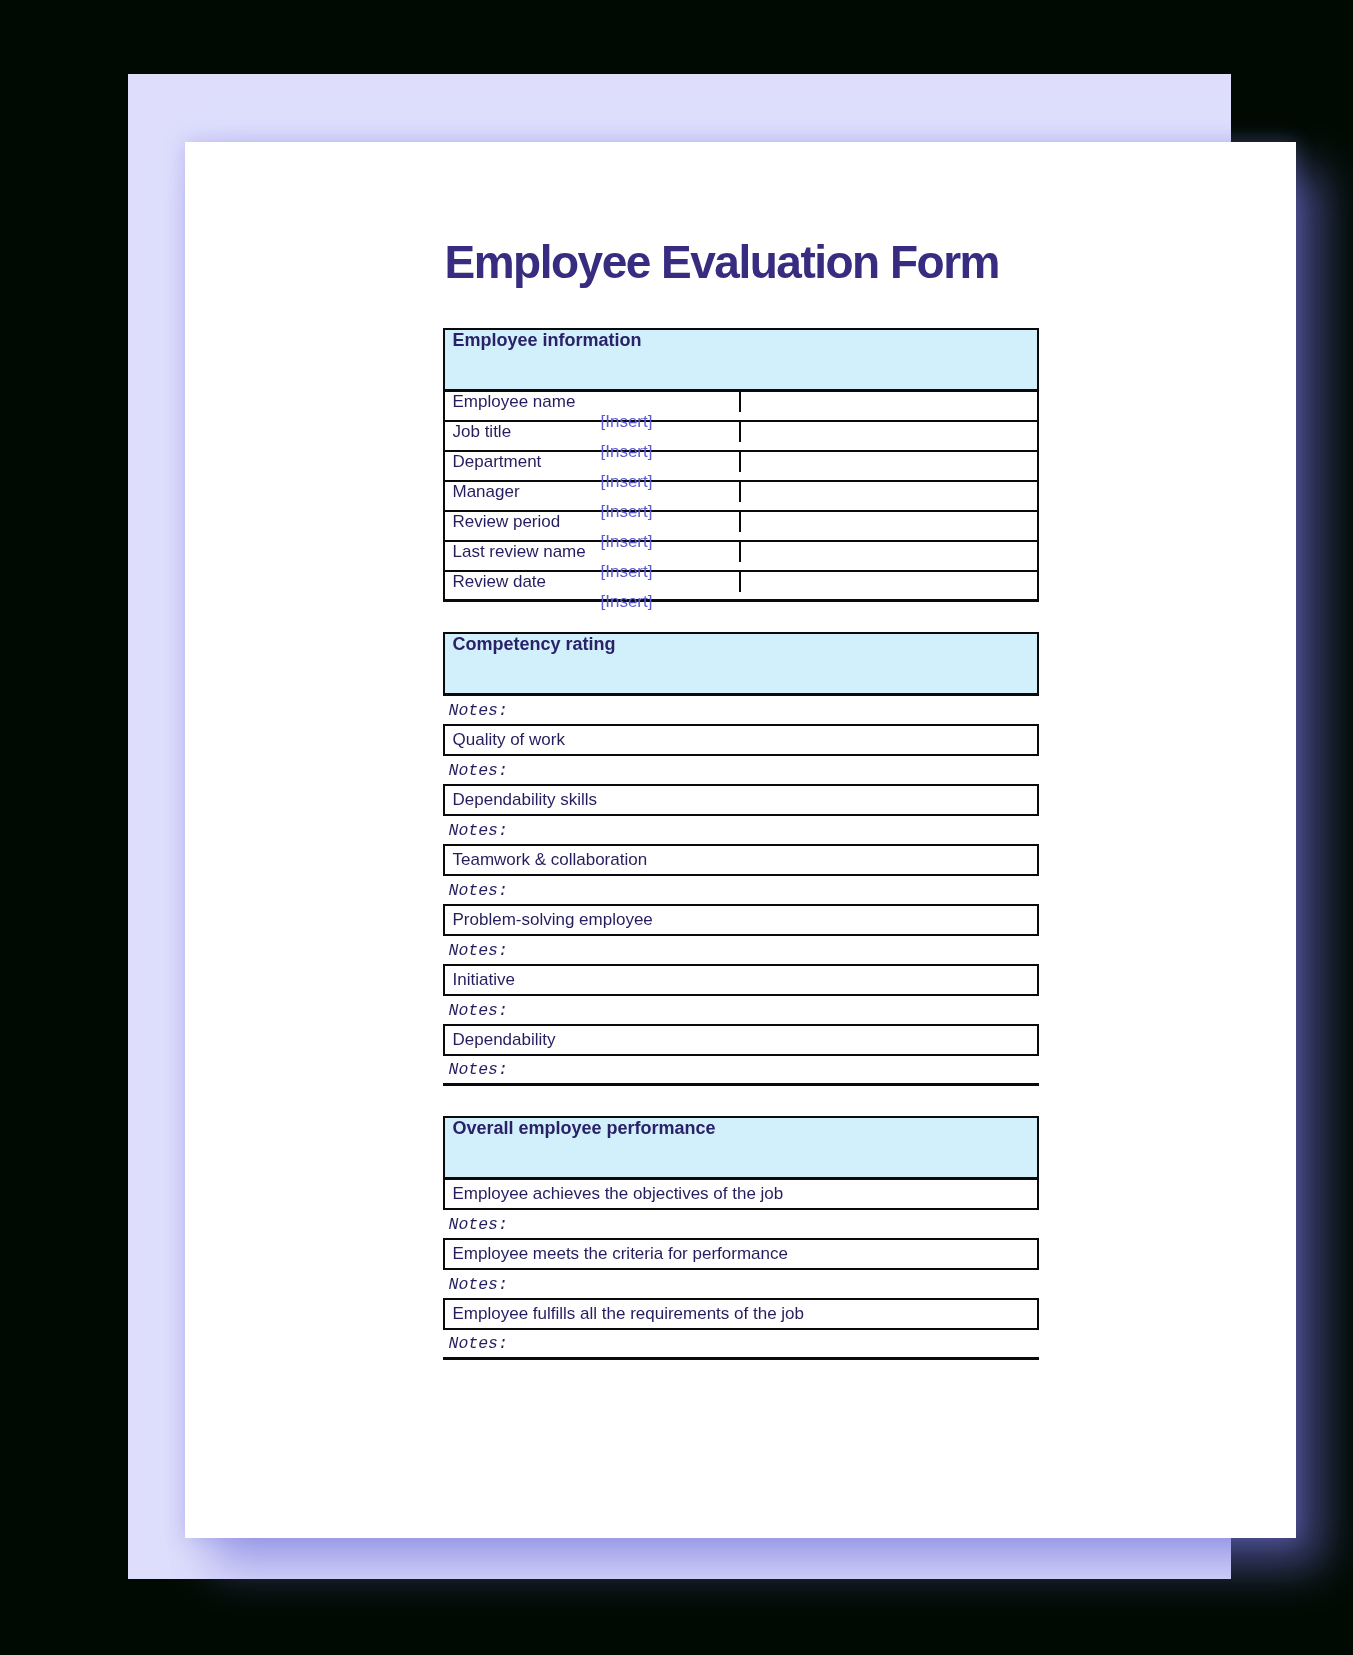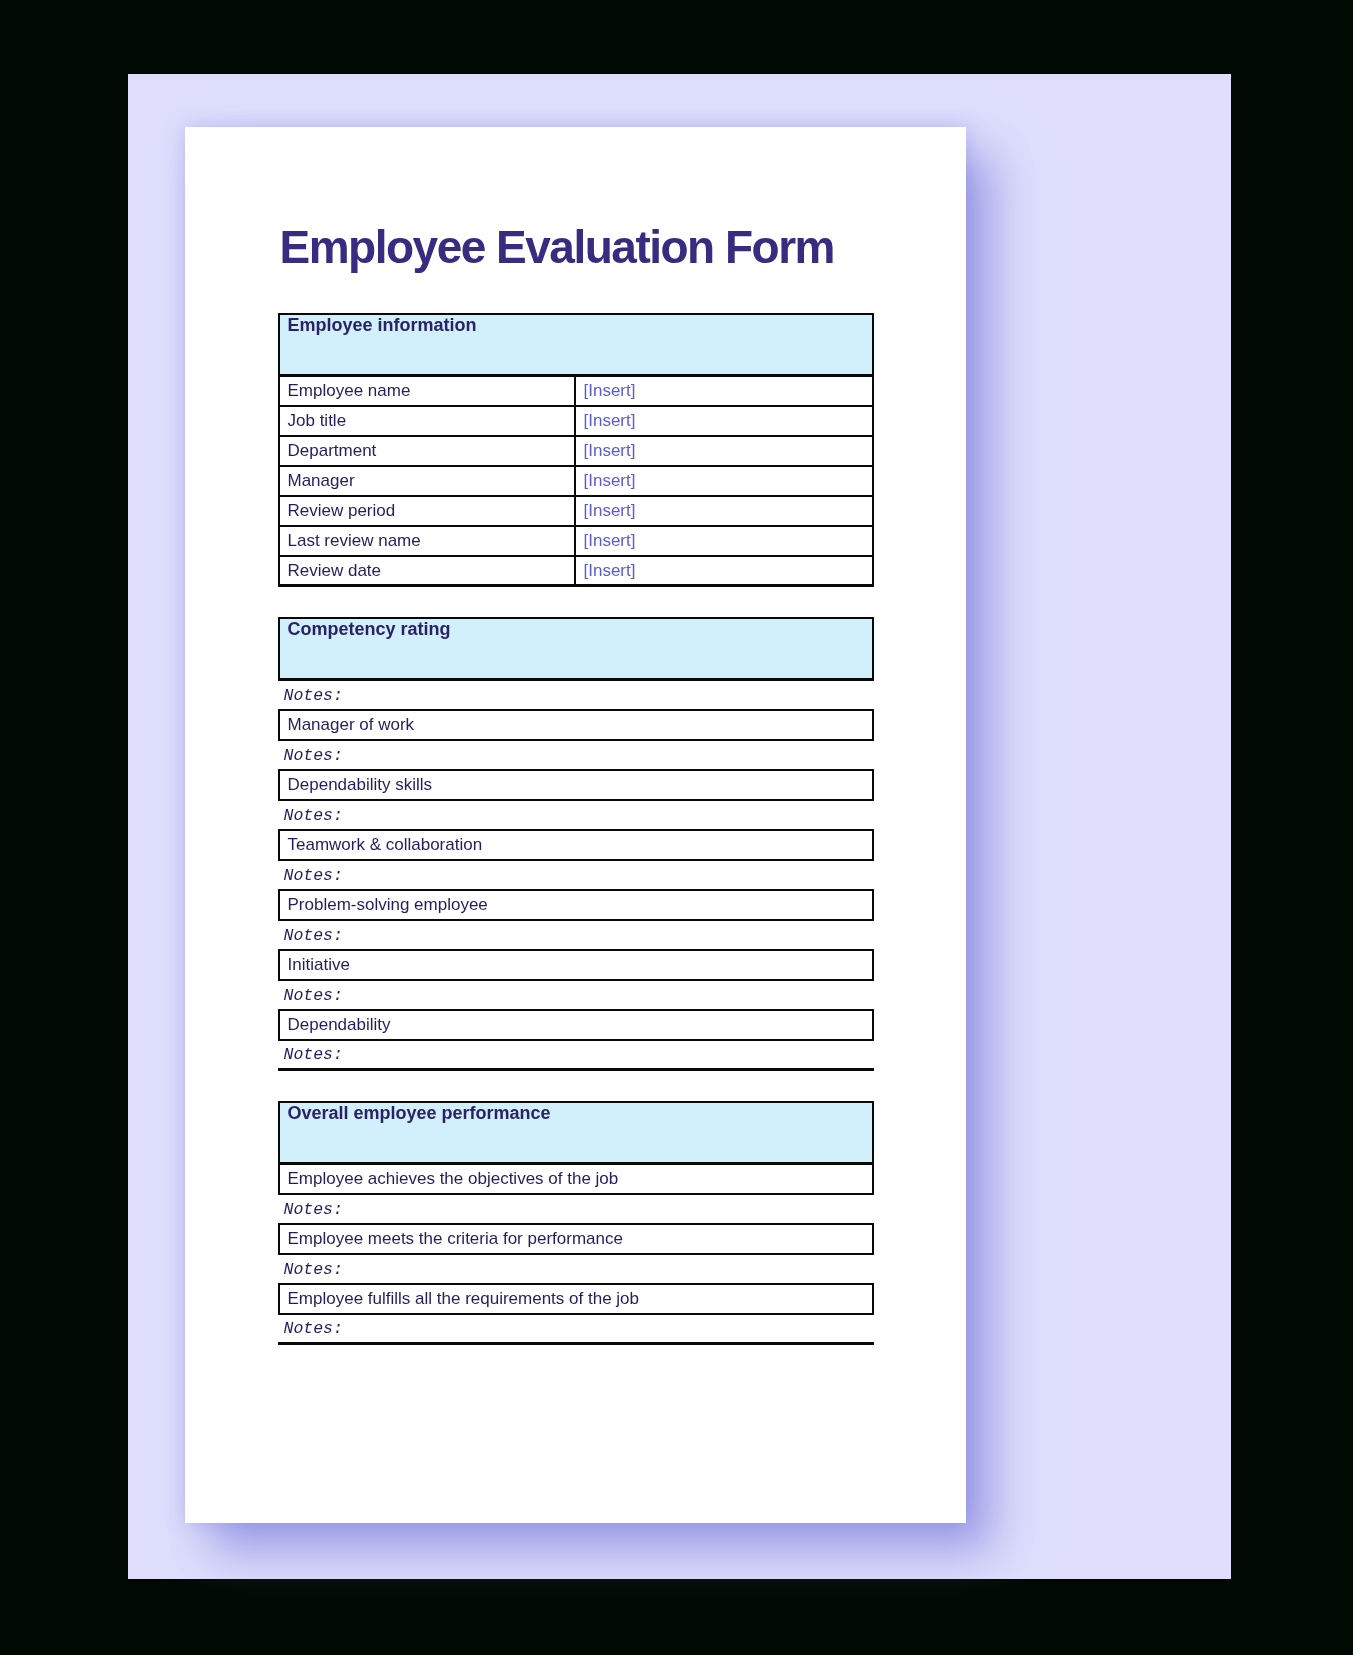--- a/index.html
+++ b/index.html
@@ -6,21 +6,21 @@
   body {
     width:1353px; height:1655px; position:relative; overflow:hidden;
     background:var(--canvas_bg,#010a02);
     font-family:"Liberation Sans", sans-serif;
   }
   .mat {
     position:absolute; left:128px; top:74px; width:1103px; height:1505px;
     background:var(--mat_bg,#dedefc);
   }
   .page {
-    position:absolute; left:57px; top:53px; width:781px; height:1396px;
+    position:absolute; left:57px; top:68px; width:1111px; height:1396px;
     background:var(--page_bg,#ffffff);
     box-shadow: 26px 28px 44px rgba(113,113,219,0.60), 0 0 18px rgba(130,130,225,0.35);
   }
   .content { width:596px; margin:0 auto; padding-top:96px; }
   .doc-title {
     margin:0 2px 42px 2px; line-height:1.05;
     font-size:46px; font-weight:bold; letter-spacing:-1.5px;
     color:var(--title_text,#372c7f);
   }
   .section { margin-bottom:30px; }
@@ -28,21 +28,21 @@
     box-sizing:border-box; height:64px;
     background:var(--section_header_bg,#d1f0fc);
     border:2px solid var(--table_border,#0a0a0a); border-bottom-width:3px;
     display:flex; align-items:flex-start; padding-left:8px;
     font-weight:bold; font-size:18px; color:var(--heading_text,#2a2168);
   }
   .row {
     box-sizing:border-box; height:30px; display:flex; align-items:center;
     font-size:17px; color:var(--body_text,#251e5e);
   }
-  .info-row { border:2px solid var(--table_border,#0a0a0a); border-top:none; }
+  .info-row { border:2px solid var(--table_border,#0a0a0a); border-top:none;flex-direction:column; }
   .info-row:last-child { border-bottom-width:3px; }
   .info-row .lbl {
     box-sizing:border-box; width:50%; align-self:stretch;
     display:flex; align-items:center; padding-left:8px;
     border-right:2px solid var(--table_border,#0a0a0a);
   }
   .info-row .val {
     box-sizing:border-box; width:50%; padding-left:8px;
     color:var(--placeholder_text,#5c5bd7);
   }
@@ -100,21 +100,21 @@
       </div>
 
       <div class="section">
         <div class="sec-header">
           <span>Competency rating</span>
         </div>
         <div class="row notes-row">
           <span>Notes:</span>
         </div>
         <div class="row item-row">
-          <span>Manager of work</span>
+          <span>Quality of work</span>
         </div>
         <div class="row notes-row">
           <span>Notes:</span>
         </div>
         <div class="row item-row">
           <span>Dependability skills</span>
         </div>
         <div class="row notes-row">
           <span>Notes:</span>
         </div>

